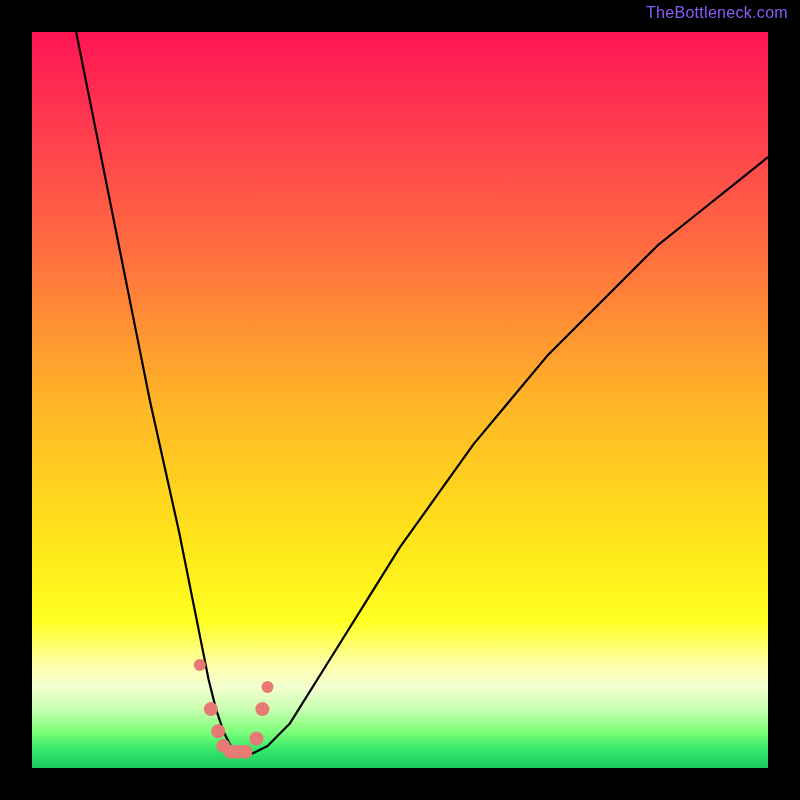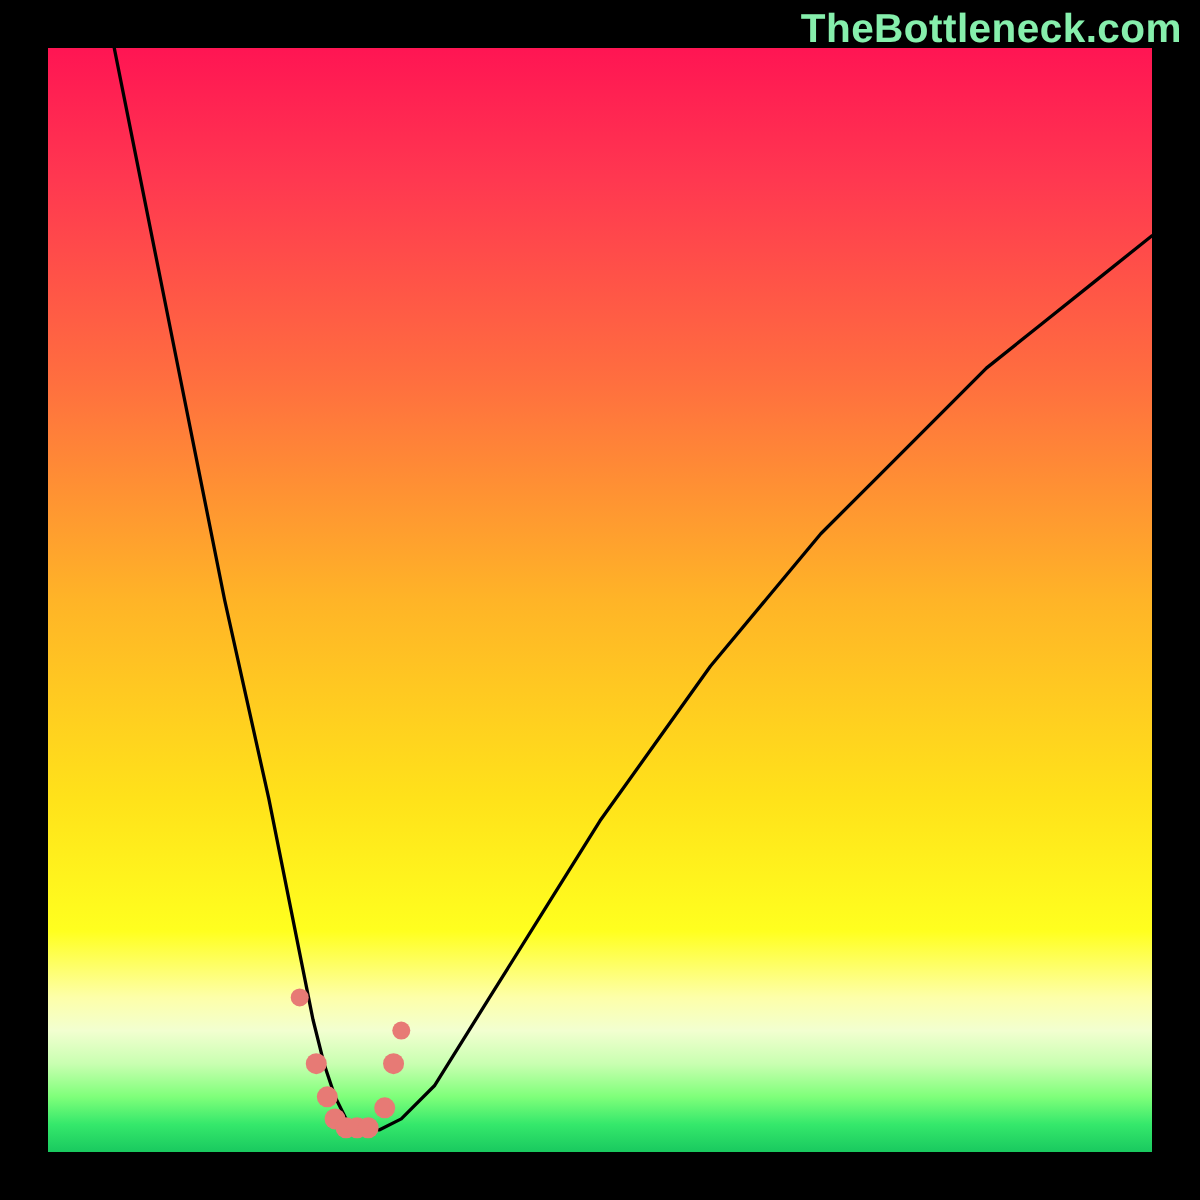--- a/index.html
+++ b/index.html
@@ -29,23 +29,23 @@
   }
   svg {
     display: block;
     width: 736px;
     height: 736px;
   }
   .watermark {
     position: absolute;
     top: 4px;
     right: 12px;
-    color: #86efac;
-    font-size: 27px;
-    font-weight: 700;
+    color: #8b5cf6;
+    font-size: 16px;
+    font-weight: 400;
     letter-spacing: 0.3px;
     user-select: none;
   }
 </style>
 </head>
 <body>
 
 <div class="frame">
   <div class="plot-area">
     <svg id="chart-svg" viewBox="0 0 736 736">

